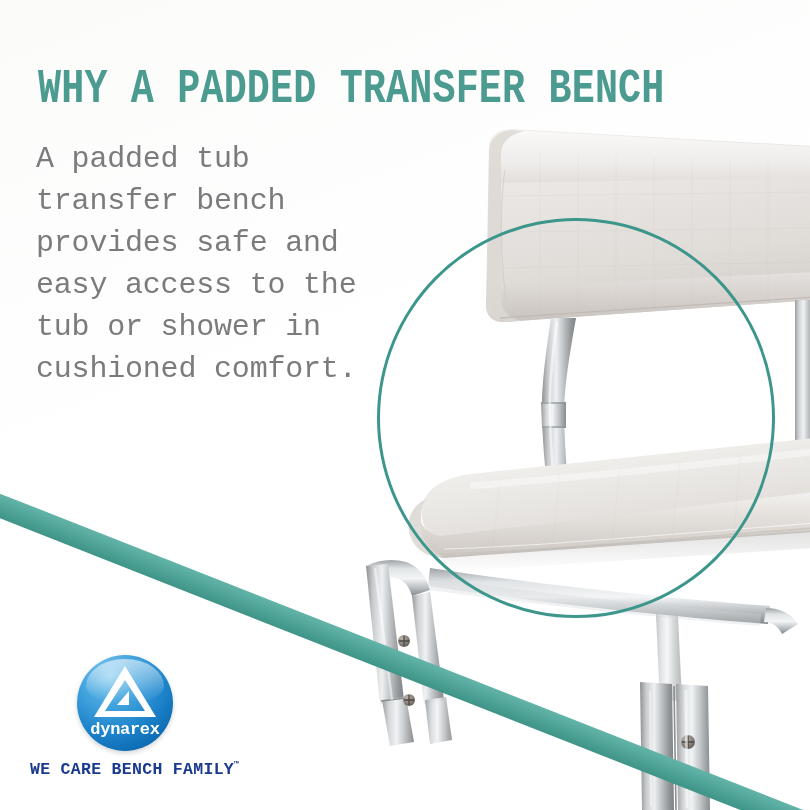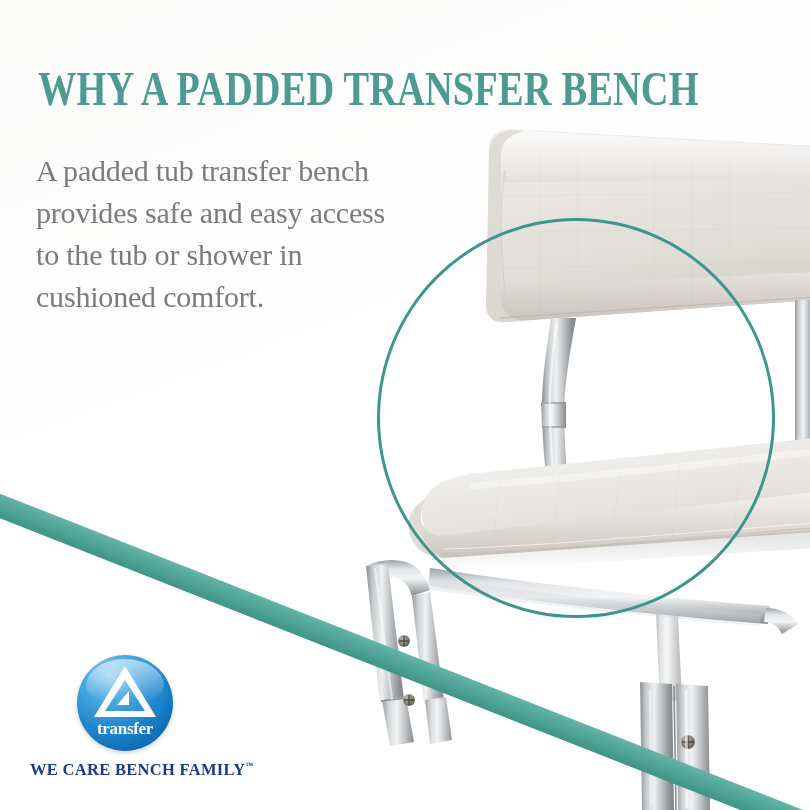--- a/index.html
+++ b/index.html
@@ -6,21 +6,21 @@
     margin: 0;
     padding: 0;
     background: #ffffff;
   }
   #canvas {
     position: relative;
     width: 810px;
     height: 810px;
     overflow: hidden;
     background: linear-gradient(160deg, #fbfbfa 0%, #ffffff 45%, #ffffff 100%);
-    font-family: Liberation Serif, serif;
+    font-family: Liberation Mono, monospace;
   }
 
   
   #product {
     position: absolute;
     left: 0; top: 0;
     width: 810px; height: 810px;
     pointer-events: none;
   }
 
@@ -46,21 +46,21 @@
     font-weight: 700;
     letter-spacing: 0.2px;
     color: #4b9b91;
     transform: scaleX(0.80);
     transform-origin: left top;
     white-space: nowrap;
   }
   #body-copy {
     position: absolute;
     left: 36px;
-    top: 150px;
+    top: 138px;
     width: 350px;
     font-size: 30px;
     line-height: 42px;
     font-weight: 400;
     color: #7b7b7b;
     letter-spacing: -0.2px;
   }
 
   
   #logo-block {
@@ -373,20 +373,20 @@
   <div id="logo-block">
     <div id="logo-mark">
       <div id="logo-gloss"></div>
       <svg id="logo-triangle" viewBox="0 0 96 62">
 
         <path d="M 48,5 L 79,56 L 17,56 Z
                  M 48,19 L 68,50 L 28,50 Z" fill="#ffffff" fill-rule="evenodd"></path>
 
         <path d="M 40,44 L 52,30 L 52,44 Z" fill="#ffffff"></path>
       </svg>
-      <div id="logo-word">transfer</div>
+      <div id="logo-word">dynarex</div>
     </div>
     <div id="tagline">
       <span>WE CARE BENCH FAMILY</span><span class="tm">™</span>
     </div>
   </div>
 
 </div>
 
 </body></html>

